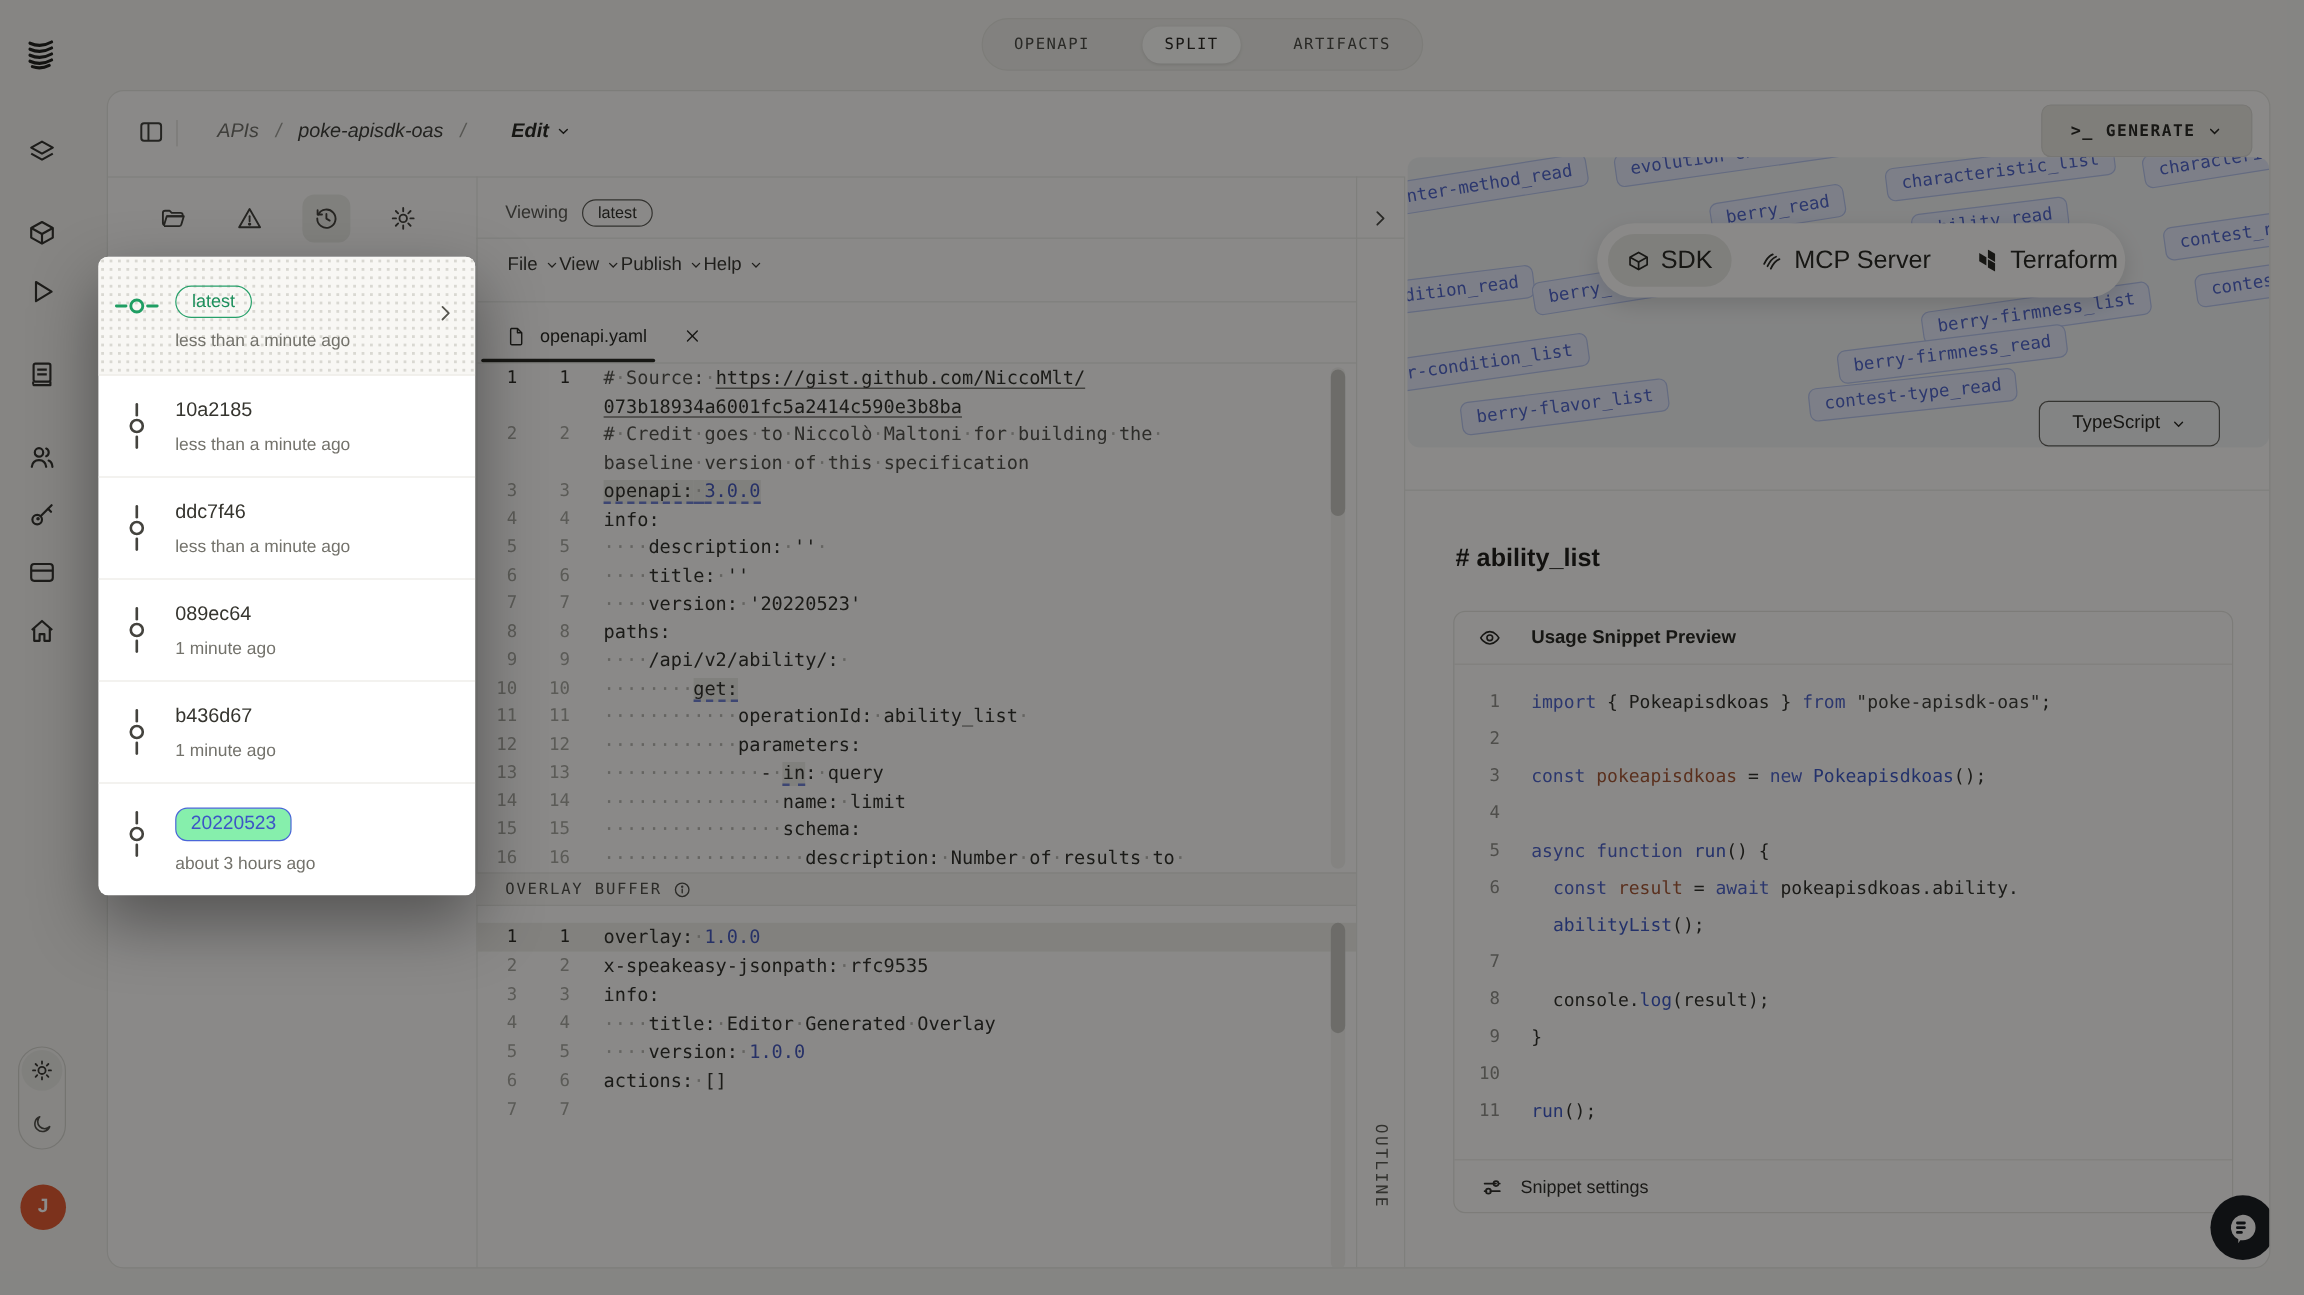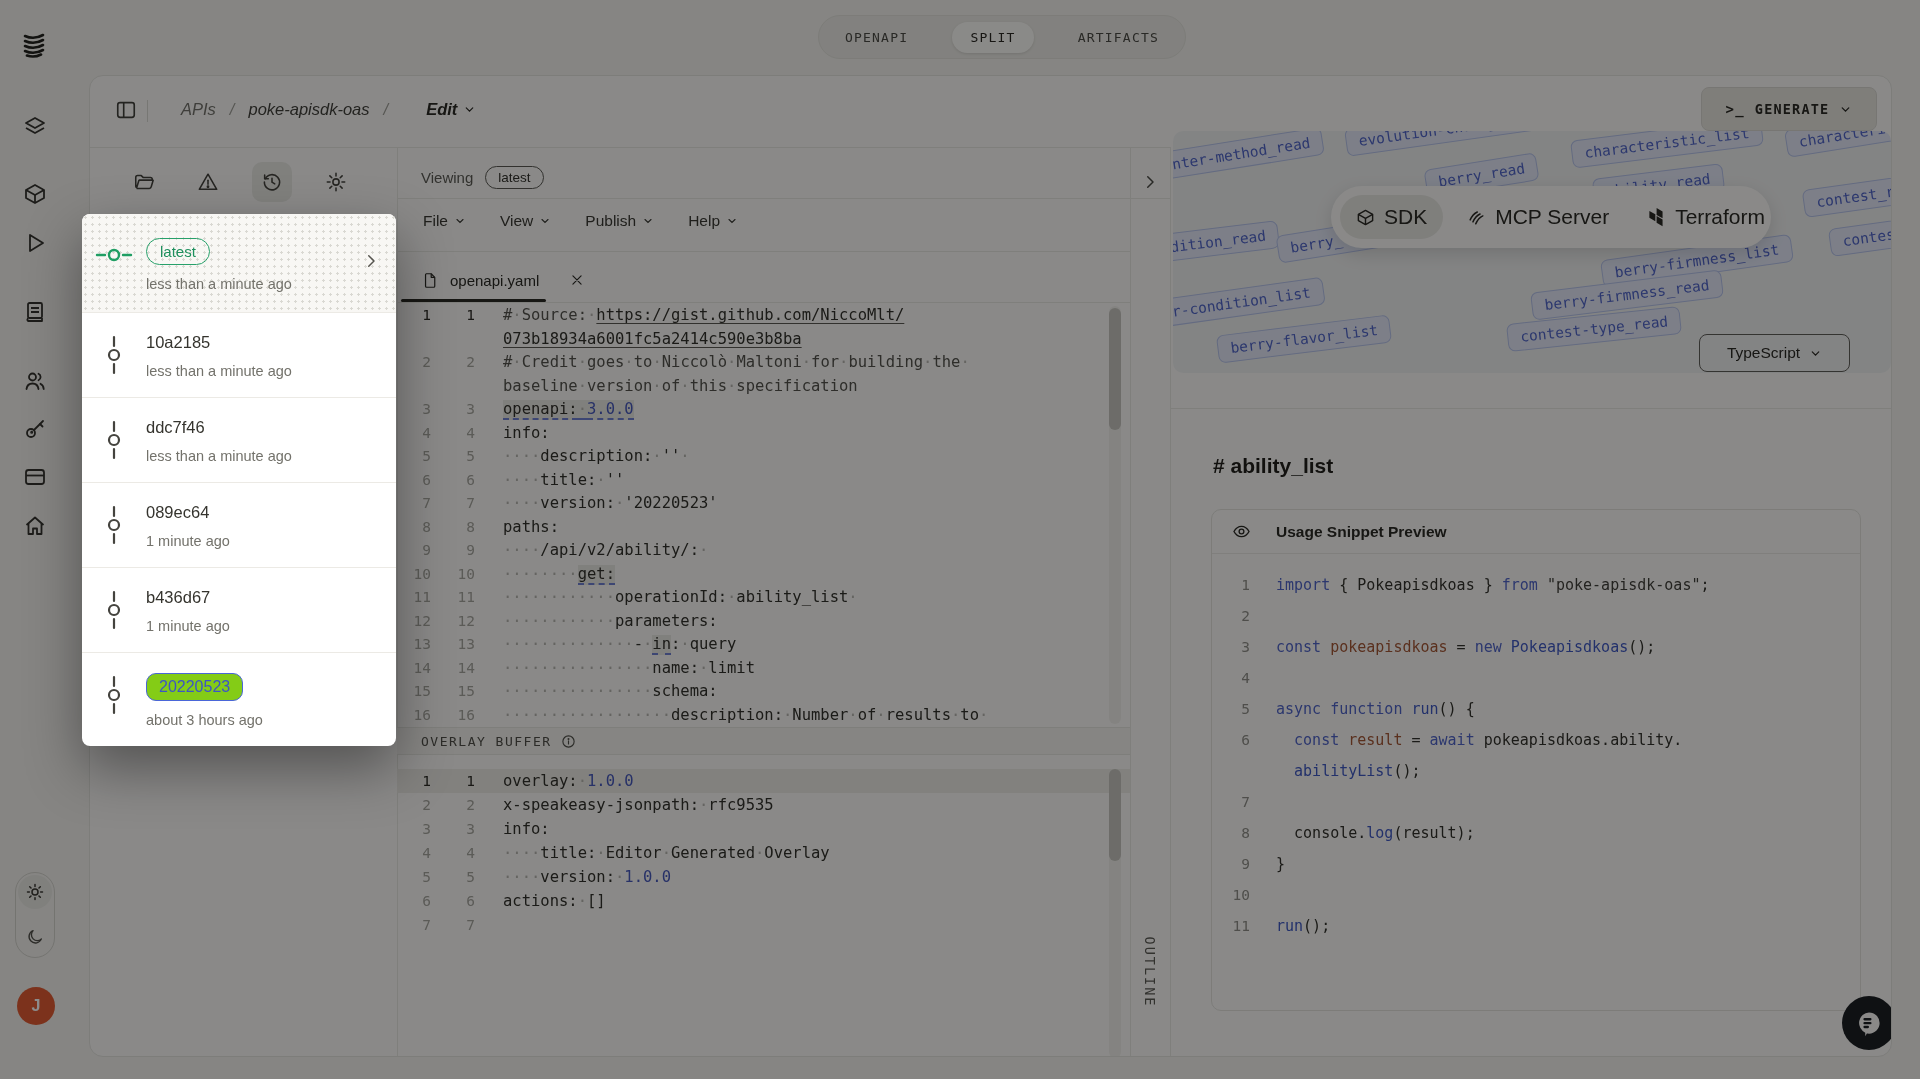--- a/index.html
+++ b/index.html
@@ -43,21 +43,21 @@
   .gen-prompt { font-family:"DejaVu Sans Mono", monospace; font-weight:bold; font-size:14px; }
 
   
   .tool-btn { position:absolute; top:86px; width:40px; height:40px; border-radius:10px; display:flex; align-items:center; justify-content:center; color:#3f3e38; }
   .tool-btn.active { background:#e9e8e3; }
 
   
   #viewing-row { position:absolute; left:331px; top:90px; display:flex; align-items:center; gap:12px; }
   #viewing-label { font-size:15px; color:#55544e; }
   #viewing-chip { border:1.3px solid #55544e; border-radius:999px; padding:3px 12px; font-size:13.5px; color:#2b2a24; }
-  #menu-row { position:absolute; left:333px; top:136px; display:flex; gap:34px; align-items:center; }
+  #menu-row { position:absolute; left:333px; top:136px; display:flex; align-items:center; }
   .menu-item { display:flex; align-items:center; gap:6px; font-size:15.5px; color:#33322c; }
   #tab { position:absolute; left:322px; top:184px; height:40px; display:flex; align-items:center; gap:11px; padding:0 10px; color:#23221d; }
   #tab-label { font-size:15px; }
   #tab-underline { position:absolute; left:311px; top:223px; width:145px; height:3px; background:#23221d; border-radius:2px; }
 
   
   .code-area { position:absolute; left:307px; width:733px; font-family:"DejaVu Sans Mono", monospace; font-size:15.5px; }
   .crow { display:flex; height:23.5px; line-height:23.5px; }
   .crow.h24 { height:24px; line-height:24px; }
   .crow .ln { width:44px; text-align:right; padding-right:10px; color:#a3a29b; font-size:14.5px; flex:none; }
@@ -110,21 +110,21 @@
   #dim { position:absolute; inset:0; background:rgba(10,10,10,0.47); z-index:40; }
   #versions-panel { position:absolute; left:82px; top:214px; width:314px; z-index:50; background:#fff; border-radius:8px; box-shadow:0 22px 55px rgba(0,0,0,.4); overflow:hidden; }
   .vrow { display:flex; padding:20px 0 18px 0; border-bottom:1px solid #eceae5; position:relative; }
   .vrow:last-child { border-bottom:none; }
   .vrow.current { background-color:#f8f7f4; background-image:radial-gradient(circle,#d9d8d2 1.1px, transparent 1.1px); background-size:7px 7px; padding:24px 0 20px 0; }
   .vicon { width:64px; flex:none; display:flex; justify-content:center; color:#44433e; }
   .vrow.current .vicon { color:#1f9e63; padding-top:6px; }
   .vbody { flex:1; }
   .vid { font-size:16.5px; color:#35342e; }
   .vchip-green { display:inline-block; border:1.5px solid #27a06a; color:#1d8f5c; border-radius:999px; padding:4px 13px; font-size:15px; }
-  .vchip-blue { display:inline-block; border:1.5px solid #4a66d8; background:#84cc16; color:#3d55c6; border-radius:10px; padding:4px 12px; font-size:16px; }
+  .vchip-blue { display:inline-block; border:1.5px solid #4a66d8; background:#86efac; color:#3d55c6; border-radius:10px; padding:4px 12px; font-size:16px; }
   .vtime { margin-top:11px; font-size:14.5px; color:#73726b; }
   .vchevron { position:absolute; right:16px; top:38px; width:18px; height:18px; color:#55544e; }
 </style>
 </head>
 <body>
 
 <div id="rail">
   <div id="logo">
     <svg viewBox="0 0 28 28" fill="none" stroke="currentColor" stroke-width="2.6" stroke-linecap="round">
       <path d="M5 5q9 4 18-1"></path>
@@ -575,20 +575,29 @@
         </div>
         <div class="srow">
           <span class="ln">10</span>
           <span class="sct"></span>
         </div>
         <div class="srow">
           <span class="ln">11</span>
           <span class="sct"><span class="tk-f">run</span><span class="tk-p">();</span></span>
         </div>
       </div>
+    <div id="usage-footer">
+      <svg width="19" height="19" viewBox="0 0 24 24" fill="none" stroke="#2a2924" stroke-width="1.8" stroke-linecap="round">
+          <path d="M4 8h12M20 8h0"></path>
+          <circle cx="16" cy="8" r="2.6"></circle>
+          <path d="M4 16h2M10 16h10"></path>
+          <circle cx="8" cy="16" r="2.6"></circle>
+        </svg>
+      <span>Snippet settings</span>
+    </div>
   </div>
 
   <div id="chat-fab">
     <svg width="30" height="30" viewBox="0 0 24 24">
       <path fill="#fbfaf8" d="M12 3.5a8.5 8.5 0 0 1 0 17c-.5 0-1.2 0-1.7-.1L9 22.5v-2.8A8.5 8.5 0 0 1 12 3.5z"></path>
       <rect x="7.5" y="8" width="6.5" height="1.9" rx=".9" fill="#14171c"></rect>
       <rect x="7.5" y="11.1" width="6.5" height="1.9" rx=".9" fill="#14171c"></rect>
       <rect x="7.5" y="14.2" width="4.5" height="1.9" rx=".9" fill="#14171c"></rect>
     </svg>
   </div>

